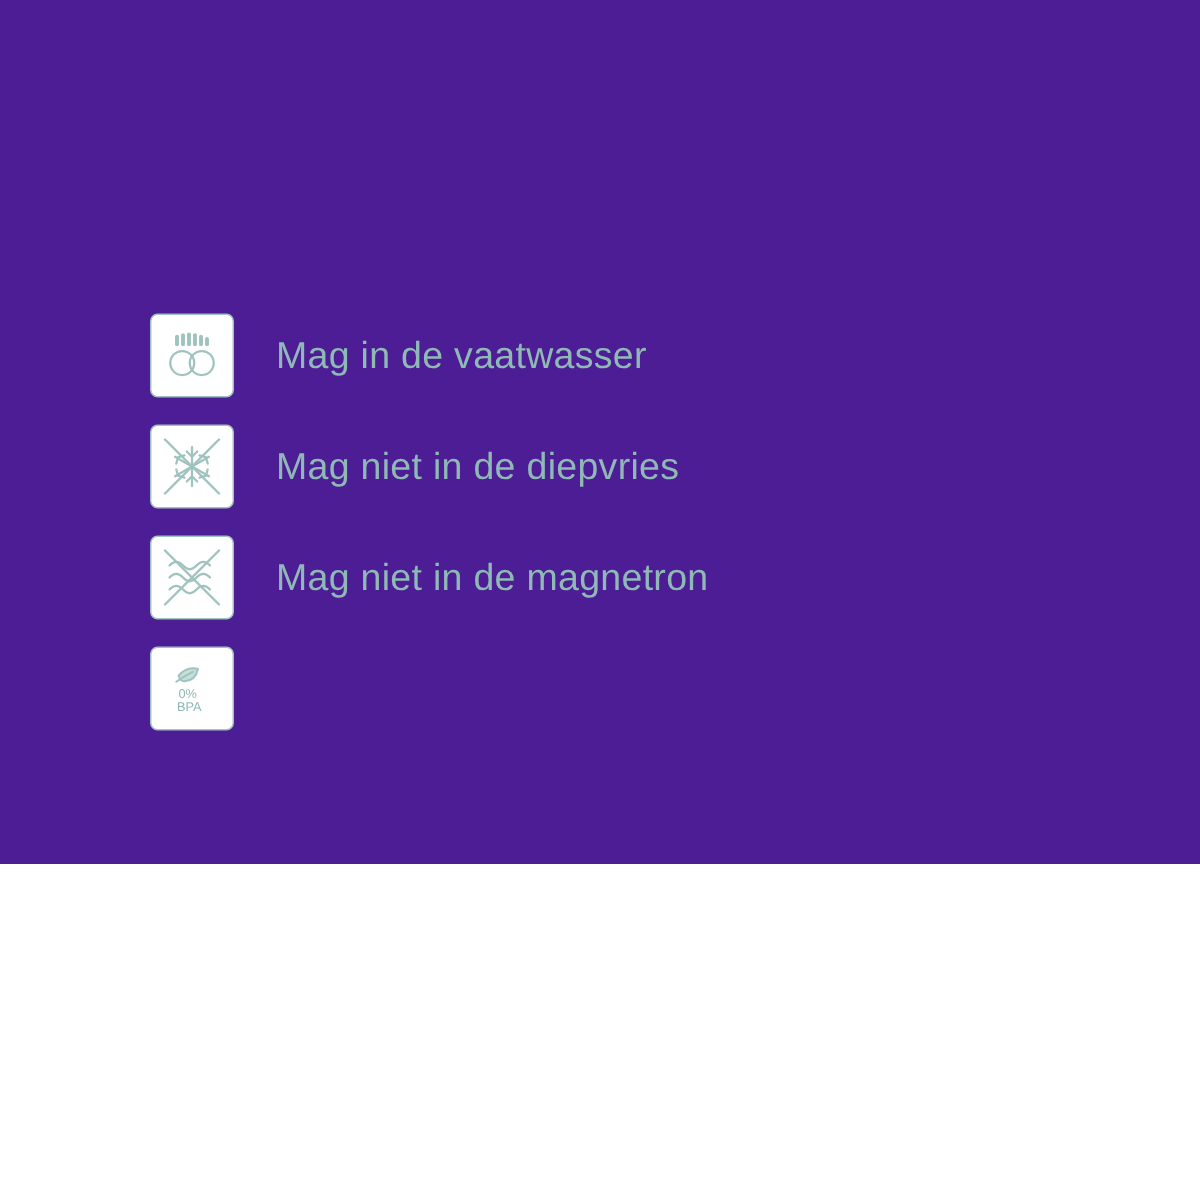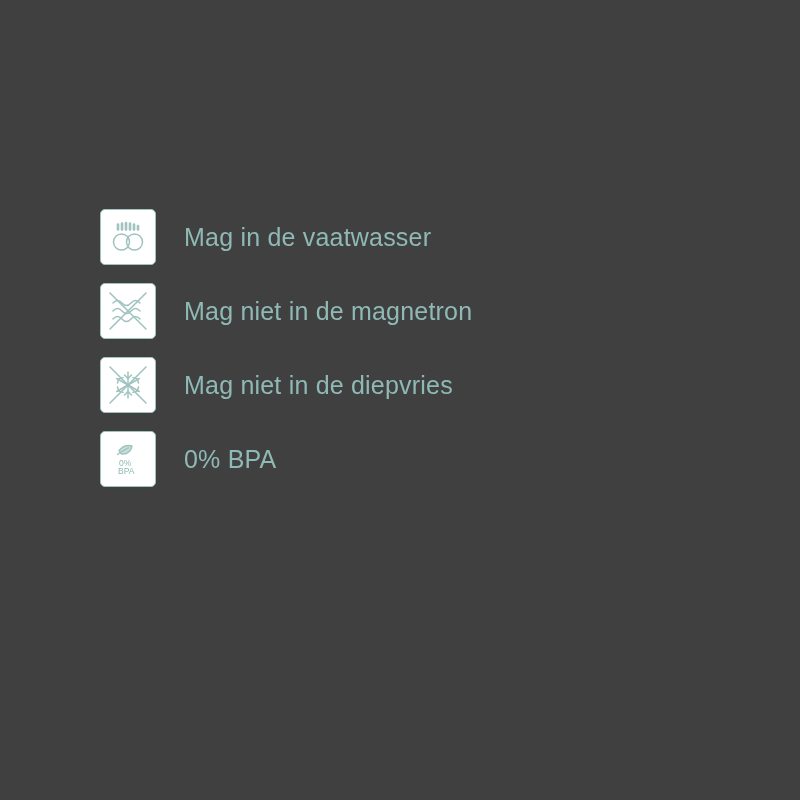--- a/index.html
+++ b/index.html
@@ -9,22 +9,22 @@
   body {
     width: 800px;
     height: 800px;
     background: #ffffff;
     font-family: "Liberation Sans", sans-serif;
     overflow: hidden;
   }
   #page {
     position: relative;
     width: 800px;
-    height: 800px;
-    background: #404040;
+    height: 576px;
+    background: #4c1d95;
   }
   #icon-list {
     position: absolute;
     left: 100px;
     top: 200px;
     width: 620px;
     display: flex;
     flex-direction: column;
   }
   .icon-row {
@@ -84,65 +84,64 @@
         </svg>
       </div>
       <div class="icon-label">Mag in de vaatwasser</div>
     </div>
 
     <div class="icon-row">
       <div class="icon-box">
         <svg width="44" height="44" viewBox="0 0 44 44" aria-hidden="true">
           <g fill="none" stroke="#9fc3bf" stroke-width="1.5" stroke-linecap="round">
 
-            <path d="M7 14 q4.5 -5 9 0 t9 0 t9 0"></path>
-            <path d="M7 22 q4.5 -5 9 0 t9 0 t9 0"></path>
-            <path d="M7 30 q4.5 -5 9 0 t9 0 t9 0"></path>
-
-            <path d="M4 4 L40 40" stroke-width="1.6"></path>
-            <path d="M40 4 L4 40" stroke-width="1.6"></path>
-          </g>
-        </svg>
-      </div>
-      <div class="icon-label">Mag niet in de magnetron</div>
-    </div>
-
-    <div class="icon-row">
-      <div class="icon-box">
-        <svg width="44" height="44" viewBox="0 0 44 44" aria-hidden="true">
-          <g fill="none" stroke="#9fc3bf" stroke-width="1.5" stroke-linecap="round">
-
             <path d="M22 9 L22 35"></path>
             <path d="M10.7 15.5 L33.3 28.5"></path>
             <path d="M10.7 28.5 L33.3 15.5"></path>
             <path d="M18.5 12 L22 15.5 L25.5 12"></path>
             <path d="M18.5 32 L22 28.5 L25.5 32"></path>
             <path d="M11.5 20 L12.8 15.8 L17 14.6"></path>
             <path d="M32.5 24 L31.2 28.2 L27 29.4"></path>
             <path d="M11.5 24 L12.8 28.2 L17 29.4"></path>
             <path d="M32.5 20 L31.2 15.8 L27 14.6"></path>
 
             <path d="M4 4 L40 40" stroke-width="1.6"></path>
             <path d="M40 4 L4 40" stroke-width="1.6"></path>
           </g>
         </svg>
       </div>
       <div class="icon-label">Mag niet in de diepvries</div>
     </div>
 
+    <div class="icon-row">
+      <div class="icon-box">
+        <svg width="44" height="44" viewBox="0 0 44 44" aria-hidden="true">
+          <g fill="none" stroke="#9fc3bf" stroke-width="1.5" stroke-linecap="round">
+
+            <path d="M7 14 q4.5 -5 9 0 t9 0 t9 0"></path>
+            <path d="M7 22 q4.5 -5 9 0 t9 0 t9 0"></path>
+            <path d="M7 30 q4.5 -5 9 0 t9 0 t9 0"></path>
+
+            <path d="M4 4 L40 40" stroke-width="1.6"></path>
+            <path d="M40 4 L4 40" stroke-width="1.6"></path>
+          </g>
+        </svg>
+      </div>
+      <div class="icon-label">Mag niet in de magnetron</div>
+    </div>
+
 
     <div class="icon-row">
       <div class="icon-box">
         <svg width="44" height="44" viewBox="0 0 44 44" aria-hidden="true">
           <g fill="none" stroke="#9fc3bf" stroke-width="1.3" stroke-linecap="round" stroke-linejoin="round">
 
             <path d="M13 13.5 q5.5 -6.5 13 -4.5 q-1.5 7.5 -9 8.2 q-2.6 0.2 -4 -3.7 Z" fill="#c7dedb" stroke="#9fc3bf"></path>
             <path d="M11.5 17.5 q5 -3.6 11 -6.6"></path>
           </g>
           <text x="13" y="28.5" font-family="Liberation Sans, sans-serif" font-size="8.5" fill="#8fb9b5">0%</text>
           <text x="12" y="37" font-family="Liberation Sans, sans-serif" font-size="8.5" fill="#8fb9b5">BPA</text>
         </svg>
       </div>
-      <div class="icon-label strong">0% BPA</div>
     </div>
 
   </div>
 </div>
 
 </body></html>

